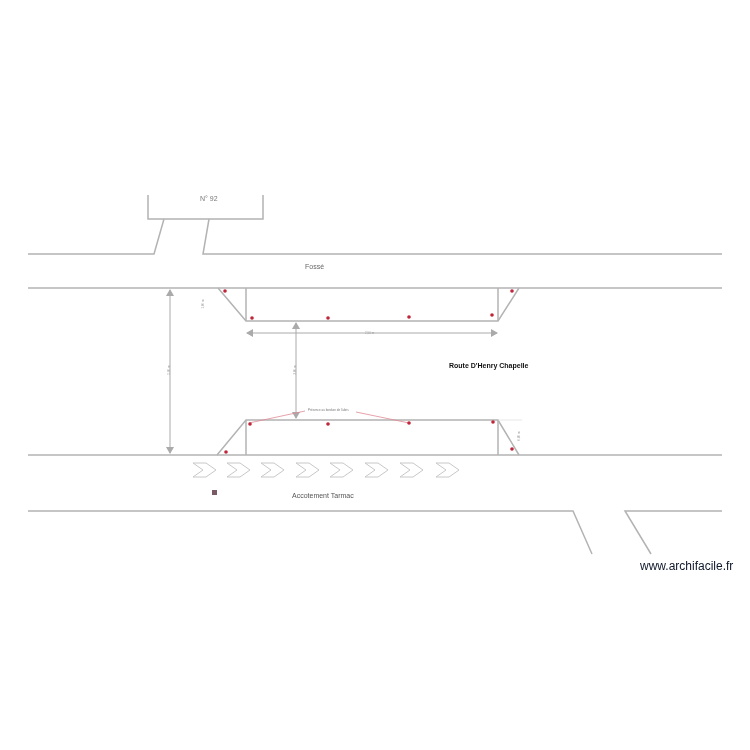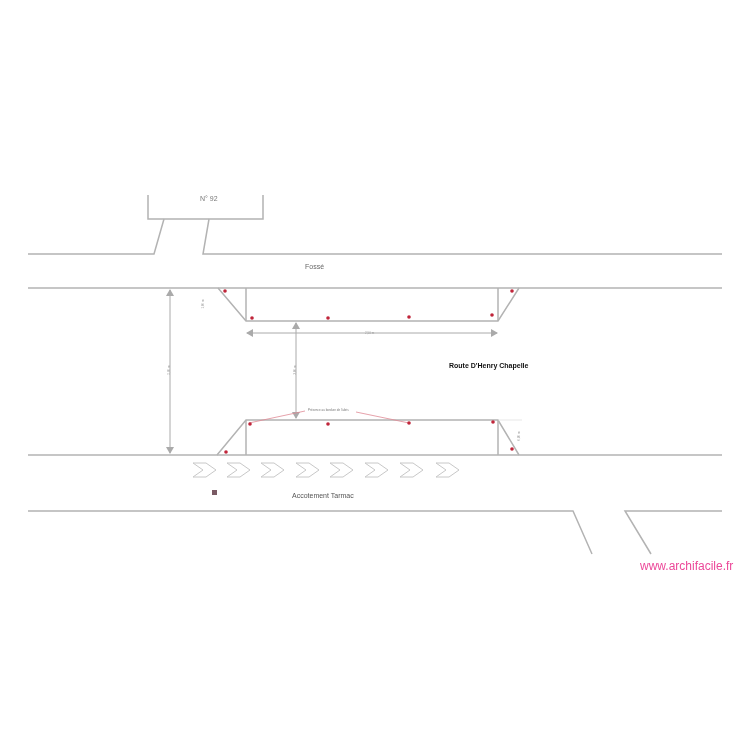--- a/index.html
+++ b/index.html
@@ -4,21 +4,21 @@
 <style>
   html, body { margin: 0; padding: 0; background: #ffffff; }
   body { width: 750px; height: 750px; position: relative; overflow: hidden; font-family: "Liberation Sans", sans-serif; }
   svg { position: absolute; left: 0; top: 0; }
   .lbl { position: absolute; white-space: nowrap; font-family: "Liberation Sans", sans-serif; }
   .house-label { left: 200px; top: 195px; font-size: 7px; color: #777; }
   .fosse { left: 305px; top: 263px; font-size: 7px; color: #666; }
   .road { left: 449px; top: 362px; font-size: 7px; color: #111; font-weight: bold; }
   .accot { left: 292px; top: 492px; font-size: 7px; color: #555; }
   .note { left: 308px; top: 408px; font-size: 3px; color: #777; }
-  .wm { left: 640px; top: 559px; font-size: 12px; color: #ec4899; }
+  .wm { left: 640px; top: 559px; font-size: 12px; color: #0f172a; }
   .dim { position: absolute; font-size: 3px; color: #999; white-space: nowrap; }
 </style>
 </head>
 <body>
 
 <svg width="750" height="750" viewBox="0 0 750 750">
 
   <polyline points="148,195 148,219 263,219 263,195" fill="none" stroke="#b3b3b3" stroke-width="1.5"></polyline>
 
   <polyline points="28,254 154,254 164,219" fill="none" stroke="#b3b3b3" stroke-width="1.5"></polyline>

